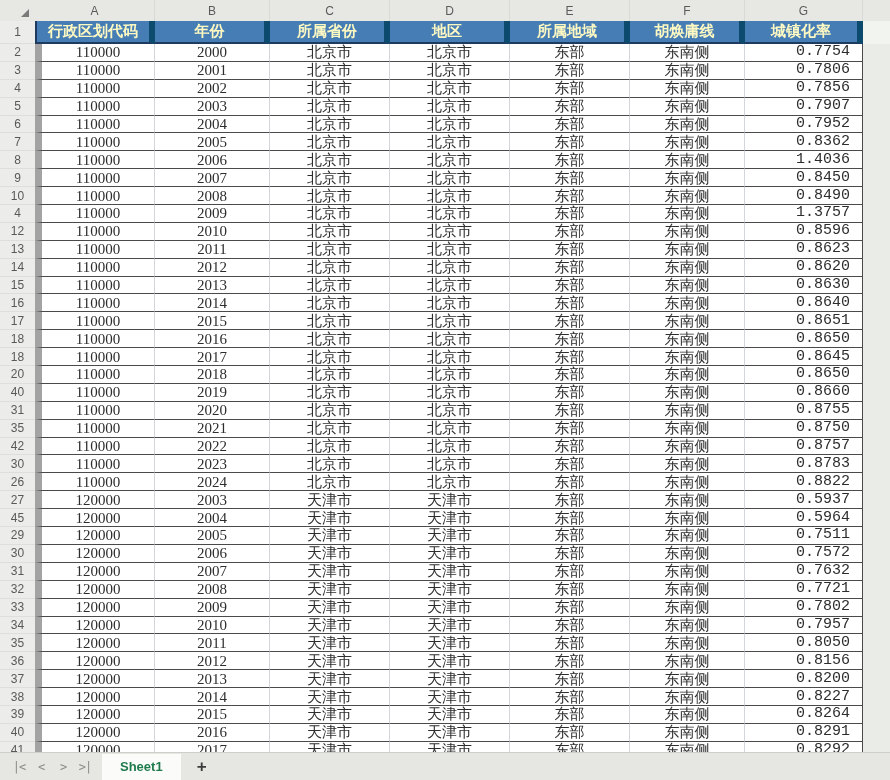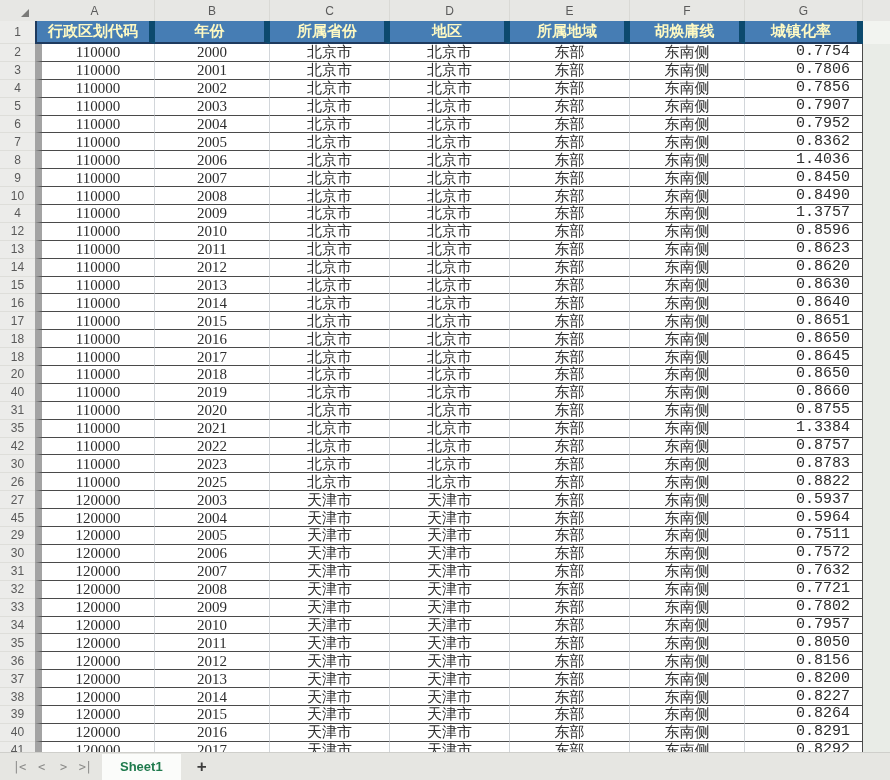--- a/index.html
+++ b/index.html
@@ -323,21 +323,21 @@
           <div class="filler"></div>
         </div>
         <div class="row">
           <div class="rownum">35</div>
           <div class="cell w0 first">110000</div>
           <div class="cell w1">2021</div>
           <div class="cell w2">北京市</div>
           <div class="cell w3">北京市</div>
           <div class="cell w4">东部</div>
           <div class="cell w5">东南侧</div>
-          <div class="cell w6 last">1.3384</div>
+          <div class="cell w6 last">0.8750</div>
           <div class="filler"></div>
         </div>
         <div class="row">
           <div class="rownum">42</div>
           <div class="cell w0 first">110000</div>
           <div class="cell w1">2022</div>
           <div class="cell w2">北京市</div>
           <div class="cell w3">北京市</div>
           <div class="cell w4">东部</div>
           <div class="cell w5">东南侧</div>
@@ -351,21 +351,21 @@
           <div class="cell w2">北京市</div>
           <div class="cell w3">北京市</div>
           <div class="cell w4">东部</div>
           <div class="cell w5">东南侧</div>
           <div class="cell w6 last">0.8783</div>
           <div class="filler"></div>
         </div>
         <div class="row">
           <div class="rownum">26</div>
           <div class="cell w0 first">110000</div>
-          <div class="cell w1">2025</div>
+          <div class="cell w1">2024</div>
           <div class="cell w2">北京市</div>
           <div class="cell w3">北京市</div>
           <div class="cell w4">东部</div>
           <div class="cell w5">东南侧</div>
           <div class="cell w6 last">0.8822</div>
           <div class="filler"></div>
         </div>
         <div class="row">
           <div class="rownum">27</div>
           <div class="cell w0 first">120000</div>

